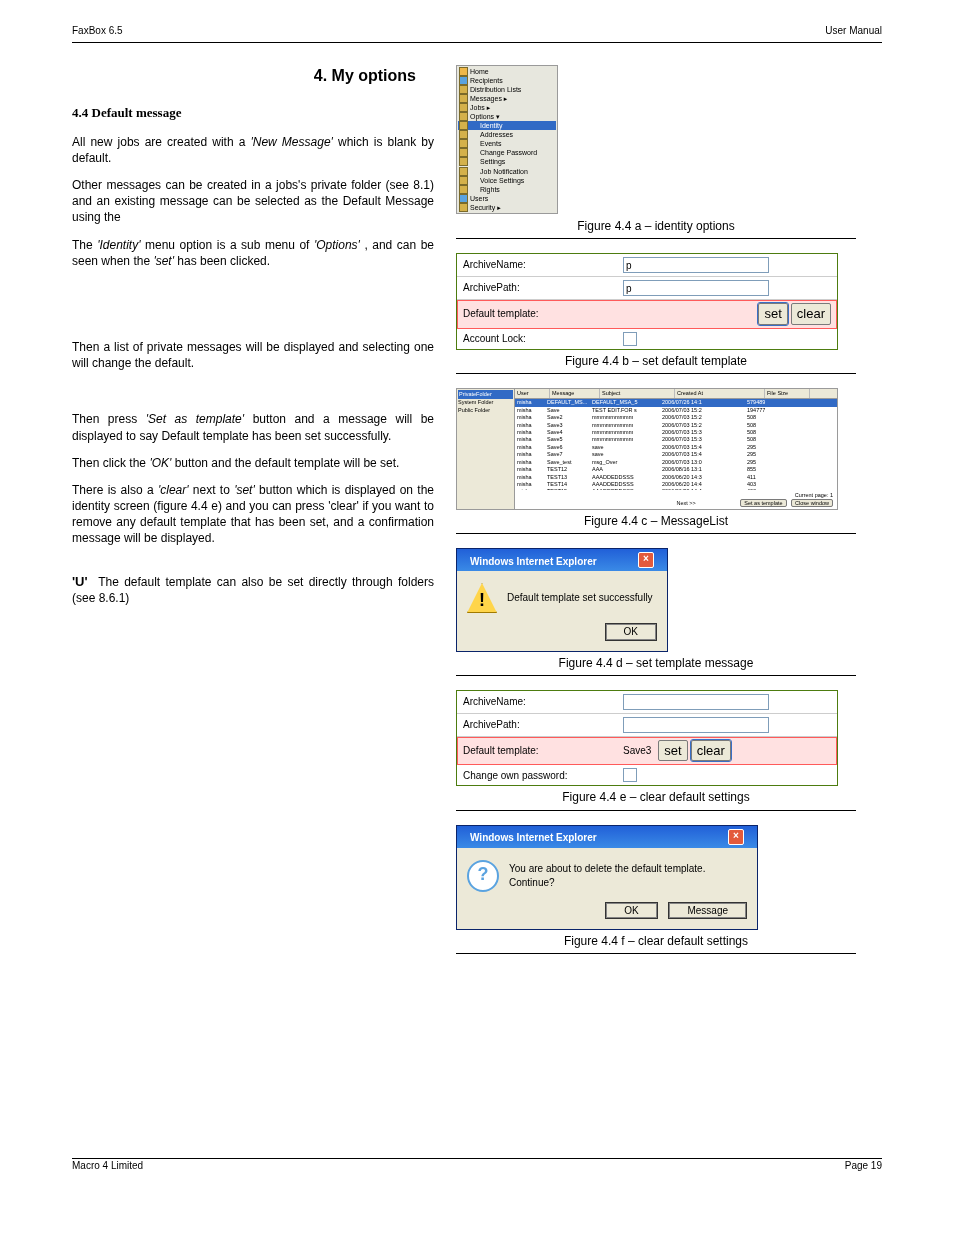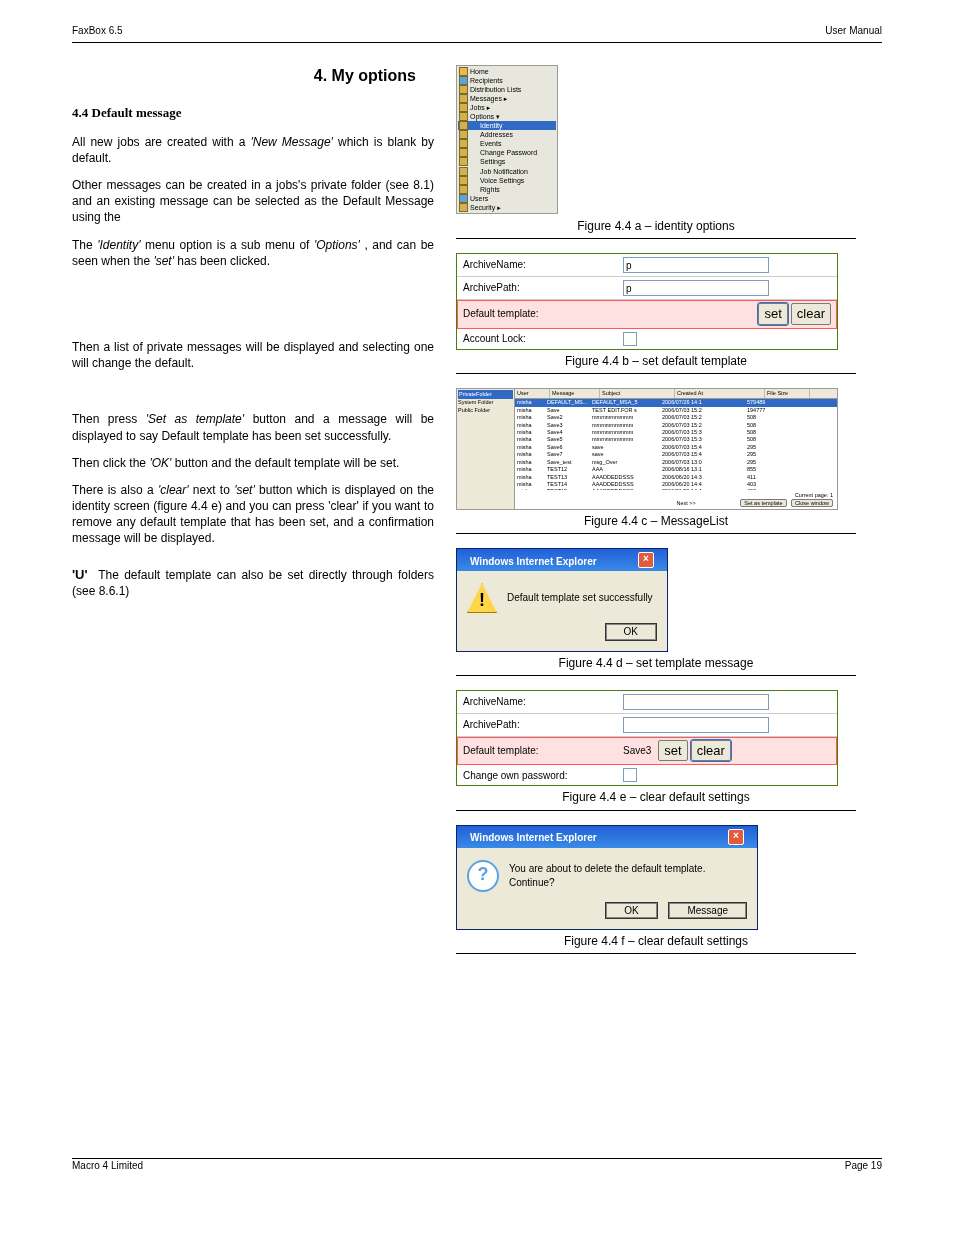--- a/index.html
+++ b/index.html
@@ -313,21 +313,21 @@
       <p>
         <span>There is also a </span>
         <em class="slant">'clear'</em>
         <span> next to </span>
         <em class="slant">'set'</em>
         <span> button which is displayed on the identity screen (figure 4.4 e) and you can press </span>
         <span>'clear'</span>
         <span> if you want to remove any default template that has been set, and a confirmation message will be displayed.</span>
       </p>
 
-      <p style="margin-top:19px;">
+      <p style="margin-top:26px;">
         <span class="dagger">'<span>U</span>'</span>
         &nbsp;<span>The default template can also be set directly through folders (see 8.6.1)</span>
       </p>
     </div>
 
     <div class="right">
 
       <div class="menu-frame" id="menu-box">
           <div class="row">
             <span class="ico house"></span>

